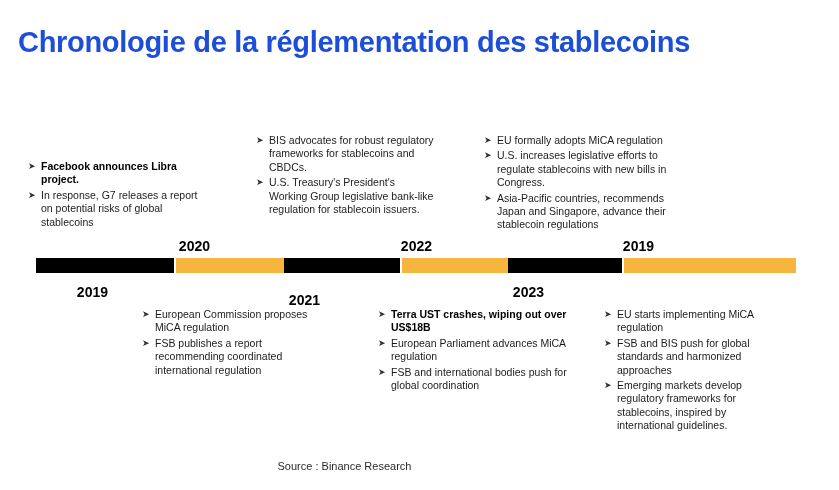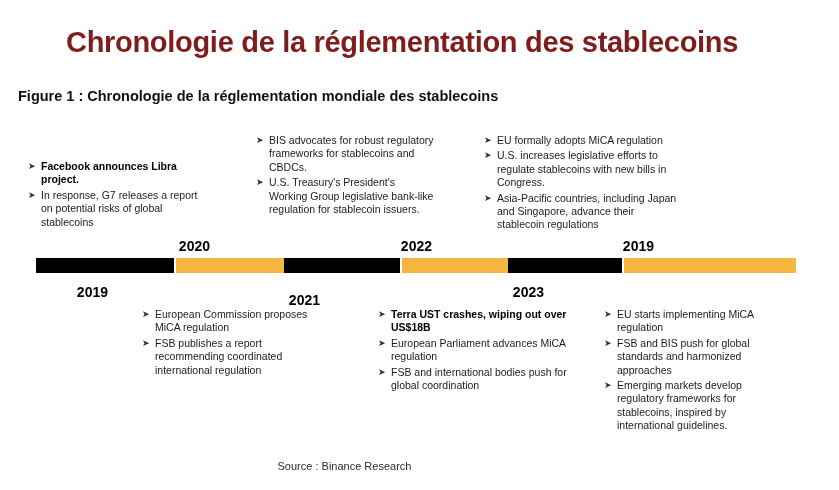--- a/index.html
+++ b/index.html
@@ -20,22 +20,21 @@
     width: 839px;
     height: 490px;
   }
   .title {
     position: absolute;
     left: 18px;
     top: 26px;
     font-size: 29px;
     font-weight: bold;
     letter-spacing: -0.3px;
-    color: #7f1d1d;
-    margin-left: 48px;
+    color: #1d4ed8;
   }
   .subtitle {
     position: absolute;
     left: 18px;
     top: 88px;
     font-size: 14.5px;
     font-weight: bold;
     color: #111111;
   }
 
@@ -108,21 +107,20 @@
     font-size: 11px;
     color: #2b2b2b;
   }
 </style>
 </head>
 <body>
 
 <div class="page">
 
   <div class="title">Chronologie de la réglementation des stablecoins</div>
-  <div class="subtitle">Figure 1 : Chronologie de la réglementation mondiale des stablecoins</div>
 
   <div class="bar">
     <div class="seg" style="left:0px; width:138px;"></div>
     <div class="seg" style="left:248px; width:116px;"></div>
     <div class="seg" style="left:472px; width:114px;"></div>
   </div>
 
   <div class="tick" style="left:174px;"></div>
   <div class="tick" style="left:400px;"></div>
   <div class="tick" style="left:622px;"></div>
@@ -160,21 +158,21 @@
         <div class="item">
           <span class="arrow">➤</span>
           <span class="txt">EU formally adopts MiCA regulation</span>
         </div>
         <div class="item">
           <span class="arrow">➤</span>
           <span class="txt">U.S. increases legislative efforts to regulate stablecoins with new bills in Congress.</span>
         </div>
         <div class="item">
           <span class="arrow">➤</span>
-          <span class="txt">Asia-Pacific countries, including Japan and Singapore, advance their stablecoin regulations</span>
+          <span class="txt">Asia-Pacific countries, recommends Japan and Singapore, advance their stablecoin regulations</span>
         </div>
       </div>
     </div>
   <div id="below">
       <div class="block" style="left: 142px; top: 308px; width: 186px;">
         <div class="item">
           <span class="arrow">➤</span>
           <span class="txt">European Commission proposes MiCA regulation</span>
         </div>
         <div class="item">

